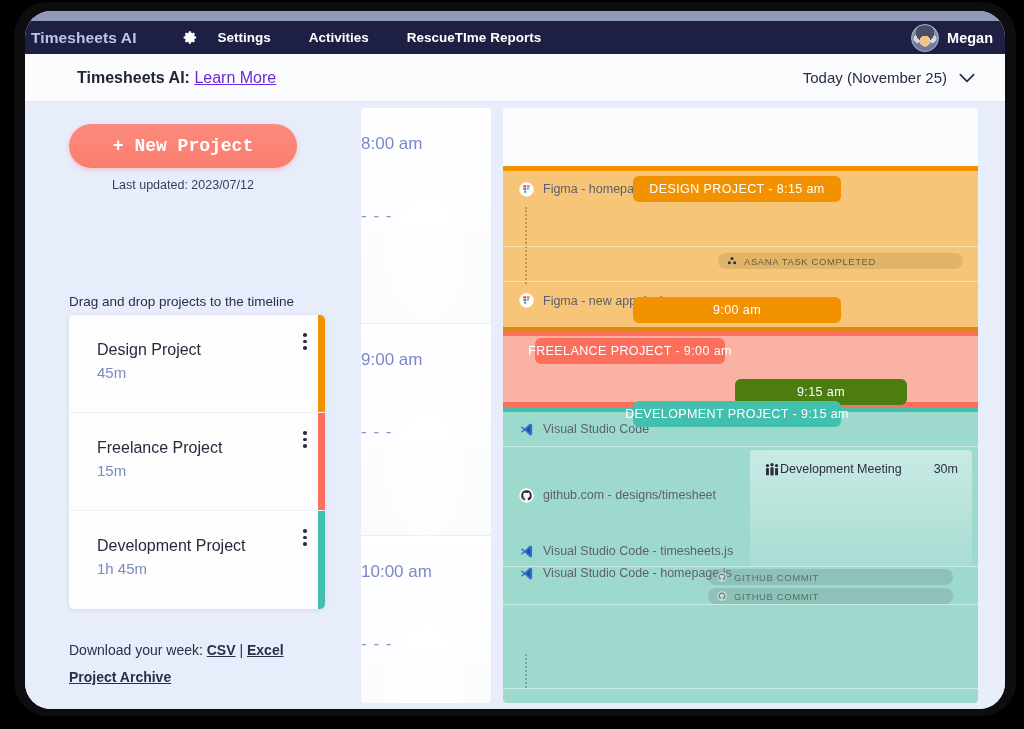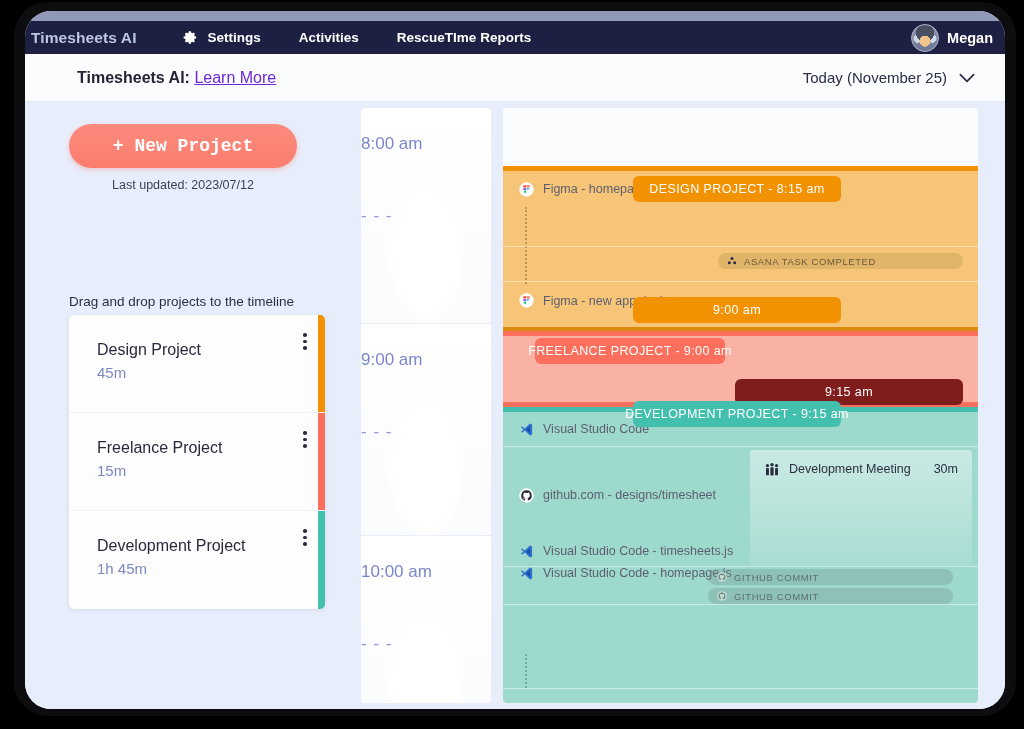--- a/index.html
+++ b/index.html
@@ -42,21 +42,21 @@
     padding-left: 0px;
     z-index: 5;
   }
   #brand {
     color: #bcc6e6; font-size: 15.5px; font-weight: bold;
     margin-left: -2px; padding-left: 8px; letter-spacing: .1px;
     white-space: nowrap;
   }
   .nav-item {
     color: #ffffff; font-size: 13.5px; font-weight: bold;
-    display: flex; align-items: center; gap: 10px;
+    display: flex; align-items: center; gap: 20px;
     white-space: nowrap;
   }
   #nav-settings { margin-left: 46px; }
   #nav-activities { margin-left: 38px; }
   #nav-reports { margin-left: 38px; }
   .gear-ico { width: 15px; height: 15px; display:block; }
   #nav-right {
     margin-left: auto; display: flex; align-items: center; gap: 8px;
     padding-right: 12px;
   }
@@ -204,21 +204,21 @@
     z-index: 3;
   }
   .tag-ico { width: 10px; height: 10px; display:block; flex:0 0 auto; }
   .dashed-guide {
     position: absolute; width: 0; border-left: 2px dotted rgba(120,90,40,.45);
   }
   #meeting-card {
     position: absolute; right: 6px;
     background: linear-gradient(rgba(255,255,255,.45), rgba(255,255,255,.10));
     border-radius: 3px;
-    display: flex; align-items: flex-start; gap: 9px;
+    display: flex; align-items: flex-start; 
     padding: 12px 14px 0 14px;
     z-index: 2;
   }
   #meeting-card .mt-title { font-size: 12.5px; color: #2b2e42; }
   #meeting-card .mt-dur { margin-left: auto; font-size: 12.5px; color: #2b2e42; }
 </style>
 </head>
 <body>
 
 <div id="device">
@@ -308,20 +308,29 @@
                 <i></i>
                 <i></i>
               </div>
           <div class="project-name">Development Project</div>
           <div class="project-dur">1h 45m</div>
           <div class="card-bar" style="background:#43bfae"></div>
         </div>
 
       </div>
 
+      <div id="downloads">
+        <div>
+          <span>Download your week:</span>
+          <a href="#">CSV</a>
+          <span>|</span>
+          <a href="#">Excel</a>
+        </div>
+        <a id="archive-link" href="#">Project Archive</a>
+      </div>
 
     </div>
 
     <div id="time-col">
       <div class="time-slot" style="height:216px">
         <div class="time-label">8:00 am</div>
         <div class="time-dots">- - -</div>
       </div>
       <div class="time-slot" style="height:212px">
         <div class="time-label">9:00 am</div>
@@ -383,21 +392,21 @@
 
       <div class="tl-band" style="height:22px;background:#f6c578;border-bottom:4px solid #dd8a10">
         <div class="pill" style="left:130px;top:-12px;width:208px;background:#f29200">9:00 am</div>
       </div>
 
       <div class="tl-band" style="height:52px;background:#f9b2a4;border-top:5px solid #fb6f5c">
         <div class="pill" style="left:32px;top:2px;width:190px;background:#fb6f5c">FREELANCE PROJECT - 9:00 am</div>
       </div>
 
       <div class="tl-band" style="height:24px;background:#f9b2a4;border-bottom:5px solid #fb6f5c">
-        <div class="pill" style="left:232px;top:-4px;width:228px;background:#7f1d1d">9:15 am</div>
+        <div class="pill" style="left:232px;top:-4px;width:172px;background:#4d7c0f">9:15 am</div>
       </div>
 
       <div class="tl-band" style="height:300px;background:#9ed9ce;border-top:5px solid #43bfae">
 
         <div class="app-row" style="height:34px">
           <svg class="app-ico" viewBox="0 0 24 24">
             <path d="M17.6 2.3l-8.3 8-4.2-3.2-2.1 1 4.1 3.9-4.1 3.9 2.1 1 4.2-3.2 8.3 8 3.4-1.6V3.9z" fill="#2f6fd0"></path>
             <path d="M17.6 6.6v10.8l-6-5.4z" fill="#1a4fa0"></path>
           </svg>
           <span>Visual Studio Code</span>

